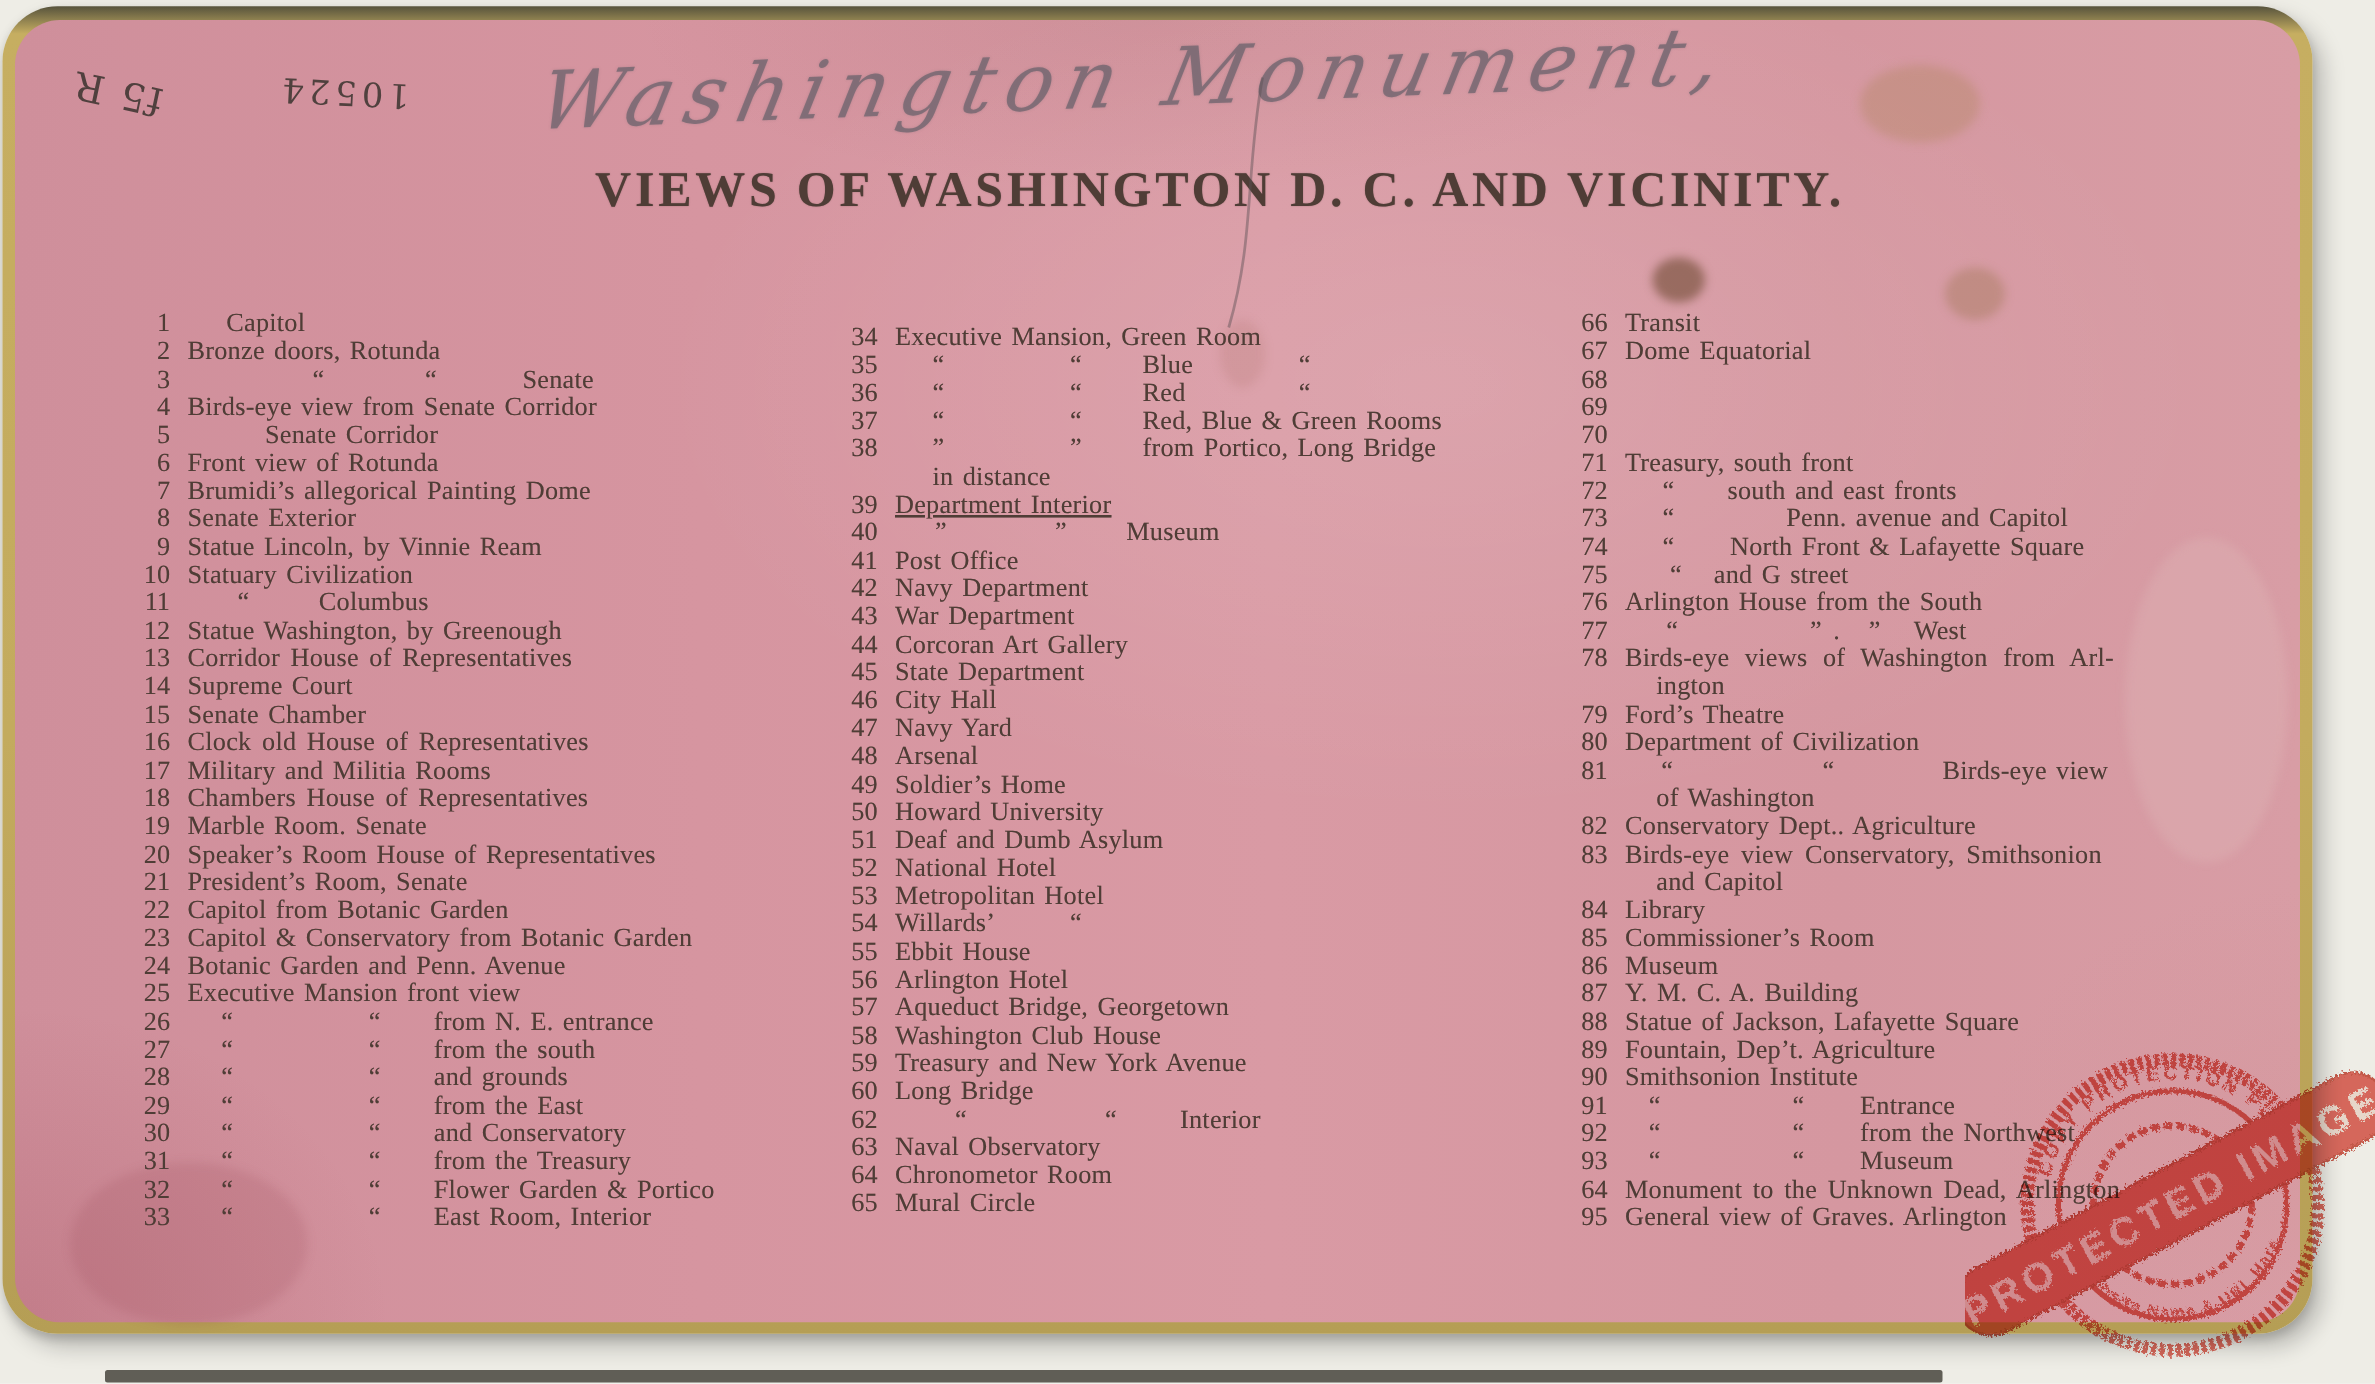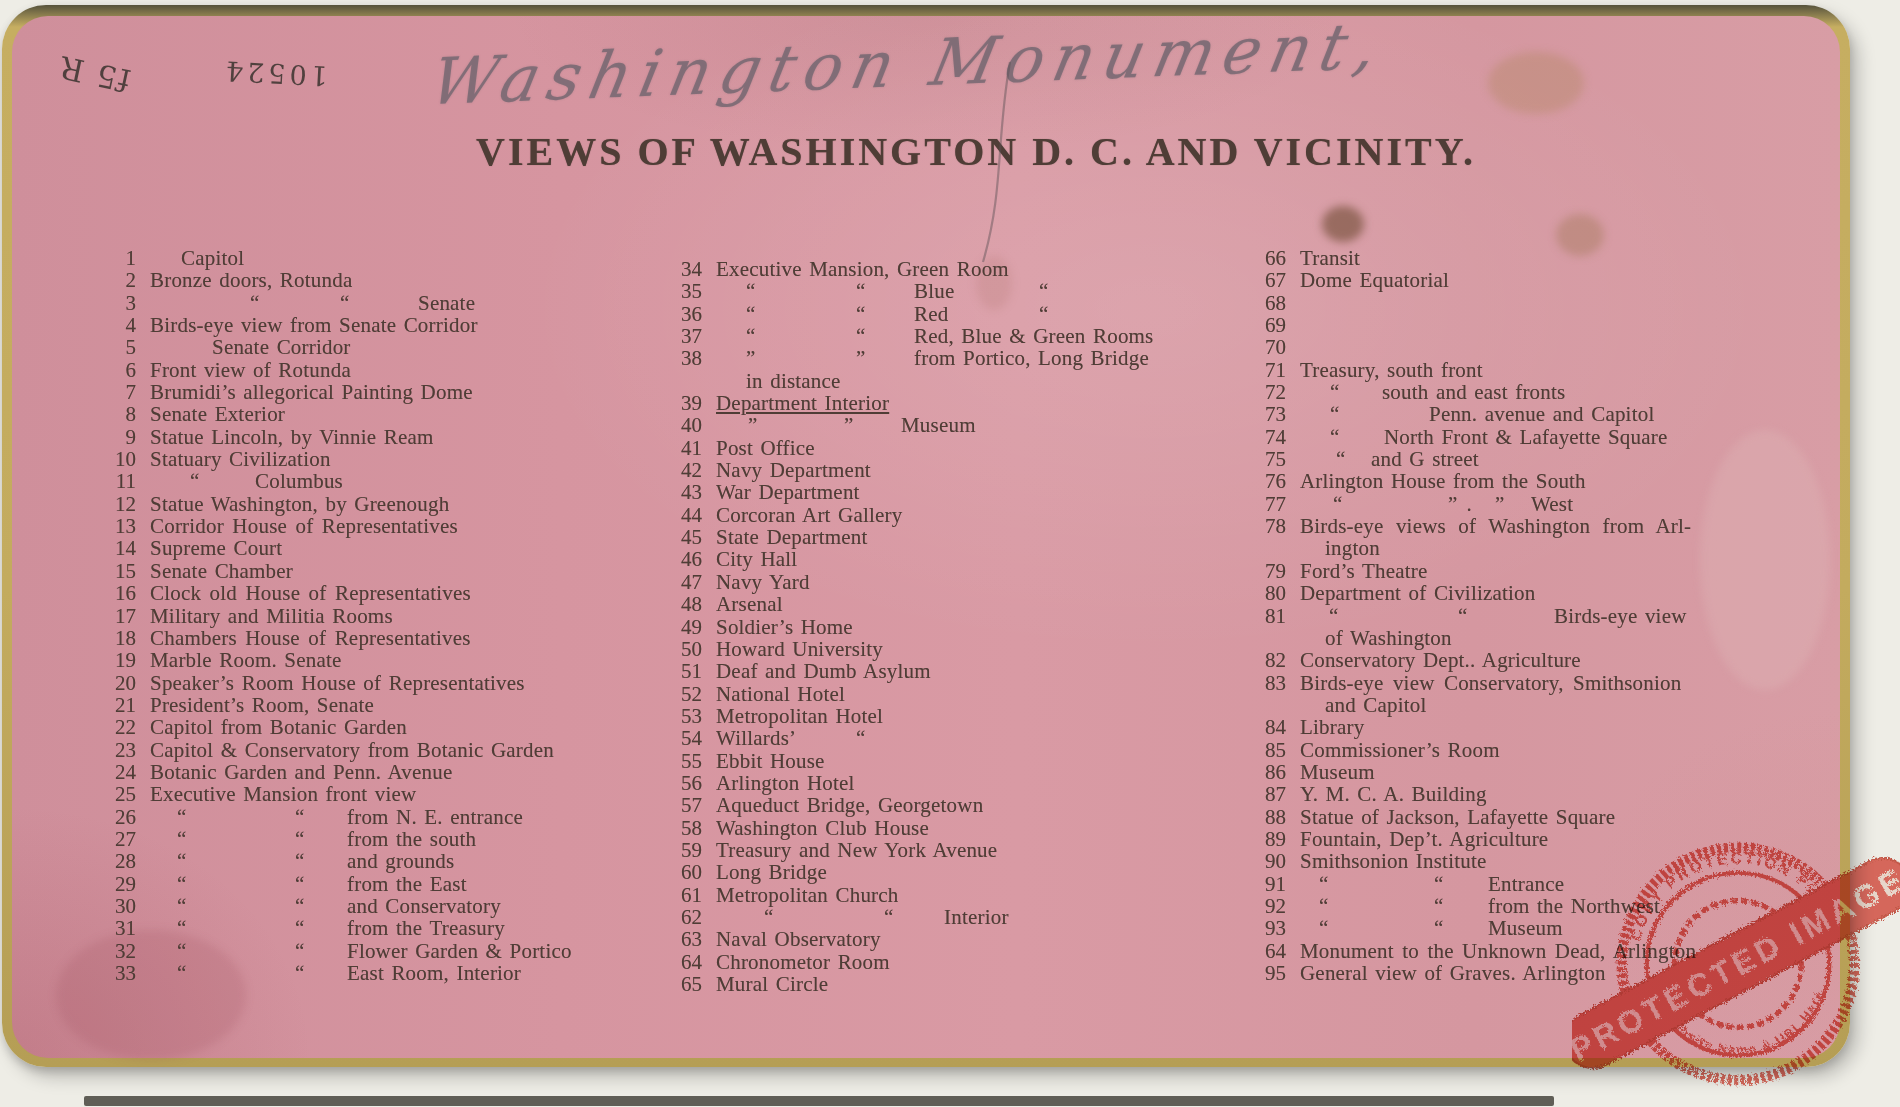--- a/index.html
+++ b/index.html
@@ -282,23 +282,20 @@
       </span></div>
     <div class="row"><span class="num">58</span><span class="content">
         <span class="seg" style="left: 0px;">Washington Club House</span>
       </span></div>
     <div class="row"><span class="num">59</span><span class="content">
         <span class="seg" style="left: 0px;">Treasury and New York Avenue</span>
       </span></div>
     <div class="row"><span class="num">60</span><span class="content">
         <span class="seg" style="left: 0px;">Long Bridge</span>
       </span></div>
-    <div class="row"><span class="num">61</span><span class="content">
-        <span class="seg" style="left: 0px;">Metropolitan Church</span>
-      </span></div>
     <div class="row"><span class="num">62</span><span class="content">
         <span class="seg q" style="left: 48px;">“</span>
         <span class="seg q" style="left: 168px;">“</span>
         <span class="seg" style="left: 228px;">Interior</span>
       </span></div>
     <div class="row"><span class="num">63</span><span class="content">
         <span class="seg" style="left: 0px;">Naval Observatory</span>
       </span></div>
     <div class="row"><span class="num">64</span><span class="content">
         <span class="seg" style="left: 0px;">Chronometor Room</span>

